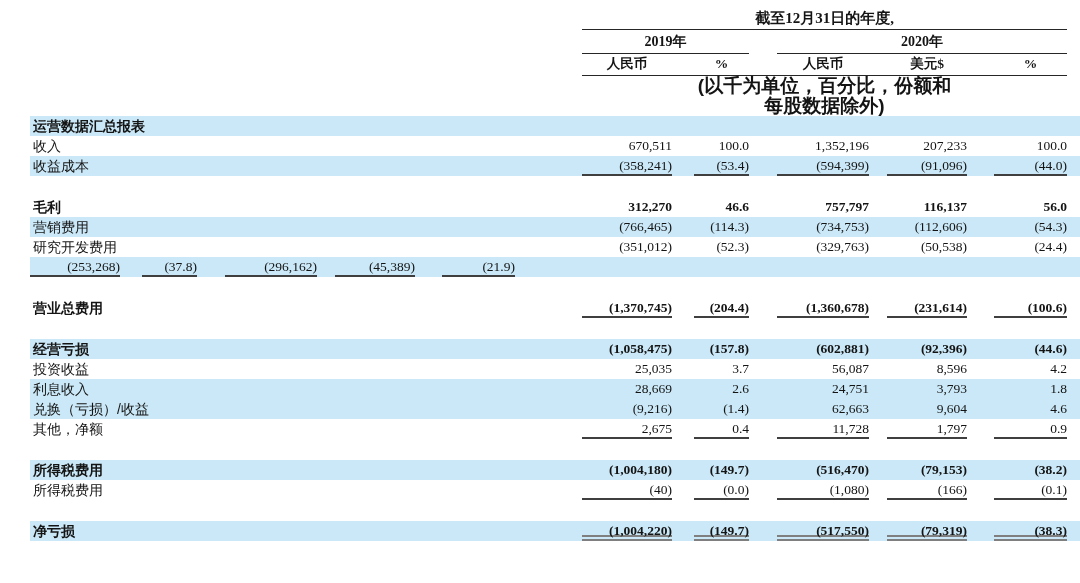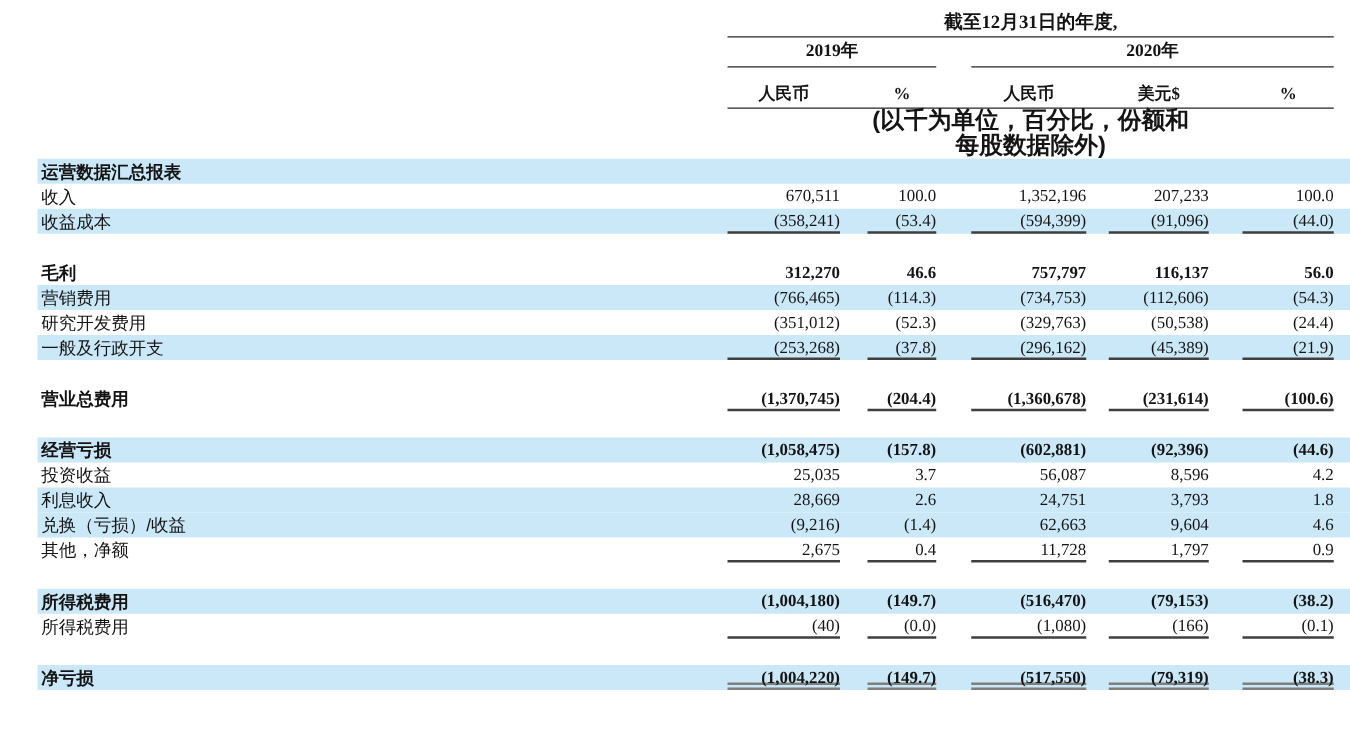--- a/index.html
+++ b/index.html
@@ -29,21 +29,20 @@
     font-weight:bold;font-size:14px;
     border-bottom:1.5px solid var(--rule);
   }
   .y1{width:167px;}
   .ygap{width:28px;}
   .y2{width:290px;}
   .colhead-wrap{
     display:flex;width:485px;height:21px;line-height:20px;
     font-weight:bold;font-size:14px;
     border-bottom:1.5px solid var(--rule);
-    margin-top:11px;
   }
   .colhead-wrap .cell{text-align:center;}
   .units-box{
     width:485px;height:20px;line-height:20px;text-align:center;
     font-weight:bold;font-size:19px;
   }
   .row{
     display:flex;height:20px;line-height:20px;
     font-size:14px;padding-right:17px;
   }
@@ -144,21 +143,20 @@
       </div>
       <div class="row">
         <div class="lbl">研究开发费用</div>
         <div class="cell c1">(351,012)</div>
         <div class="cell c2">(52.3)</div>
         <div class="cell c3">(329,763)</div>
         <div class="cell c4">(50,538)</div>
         <div class="cell c5">(24.4)</div>
       </div>
       <div class="row shaded">
-        <div class="lbl">一般及行政开支</div>
         <div class="cell c1 u">(253,268)</div>
         <div class="cell c2 u">(37.8)</div>
         <div class="cell c3 u">(296,162)</div>
         <div class="cell c4 u">(45,389)</div>
         <div class="cell c5 u">(21.9)</div>
       </div>
       <div class="spacer"></div>
       <div class="row bold">
         <div class="lbl">营业总费用</div>
         <div class="cell c1 u">(1,370,745)</div>

